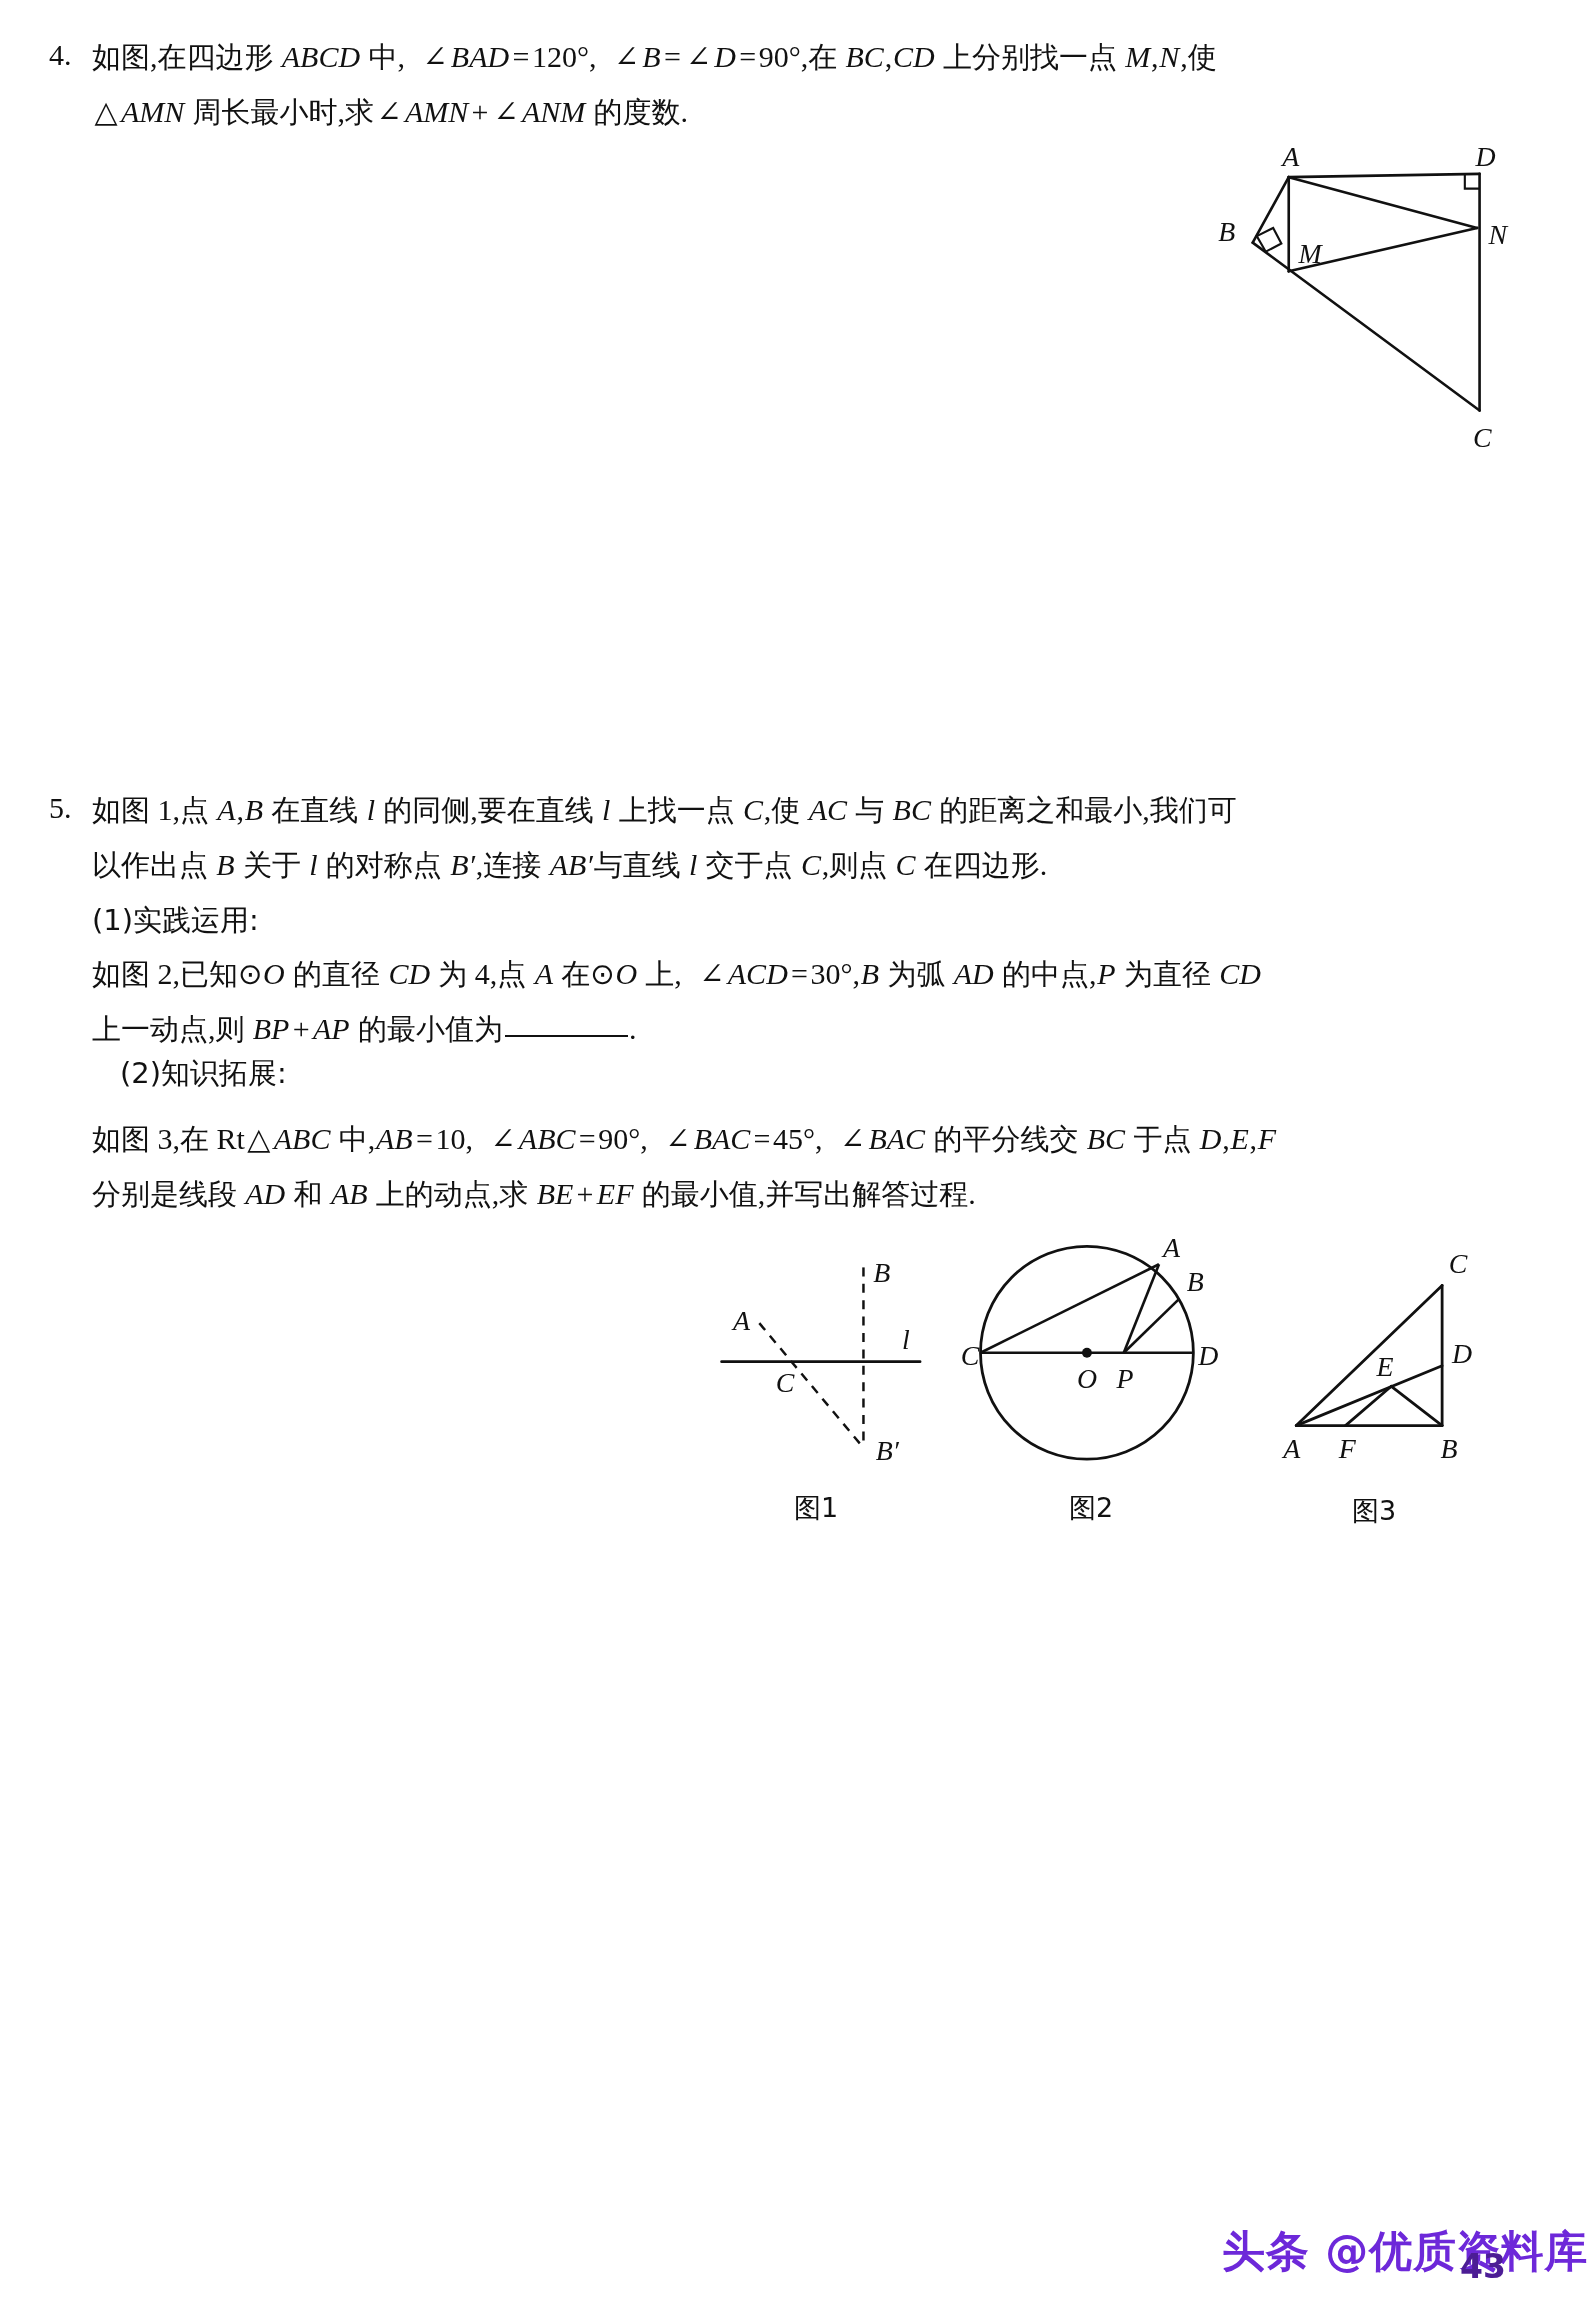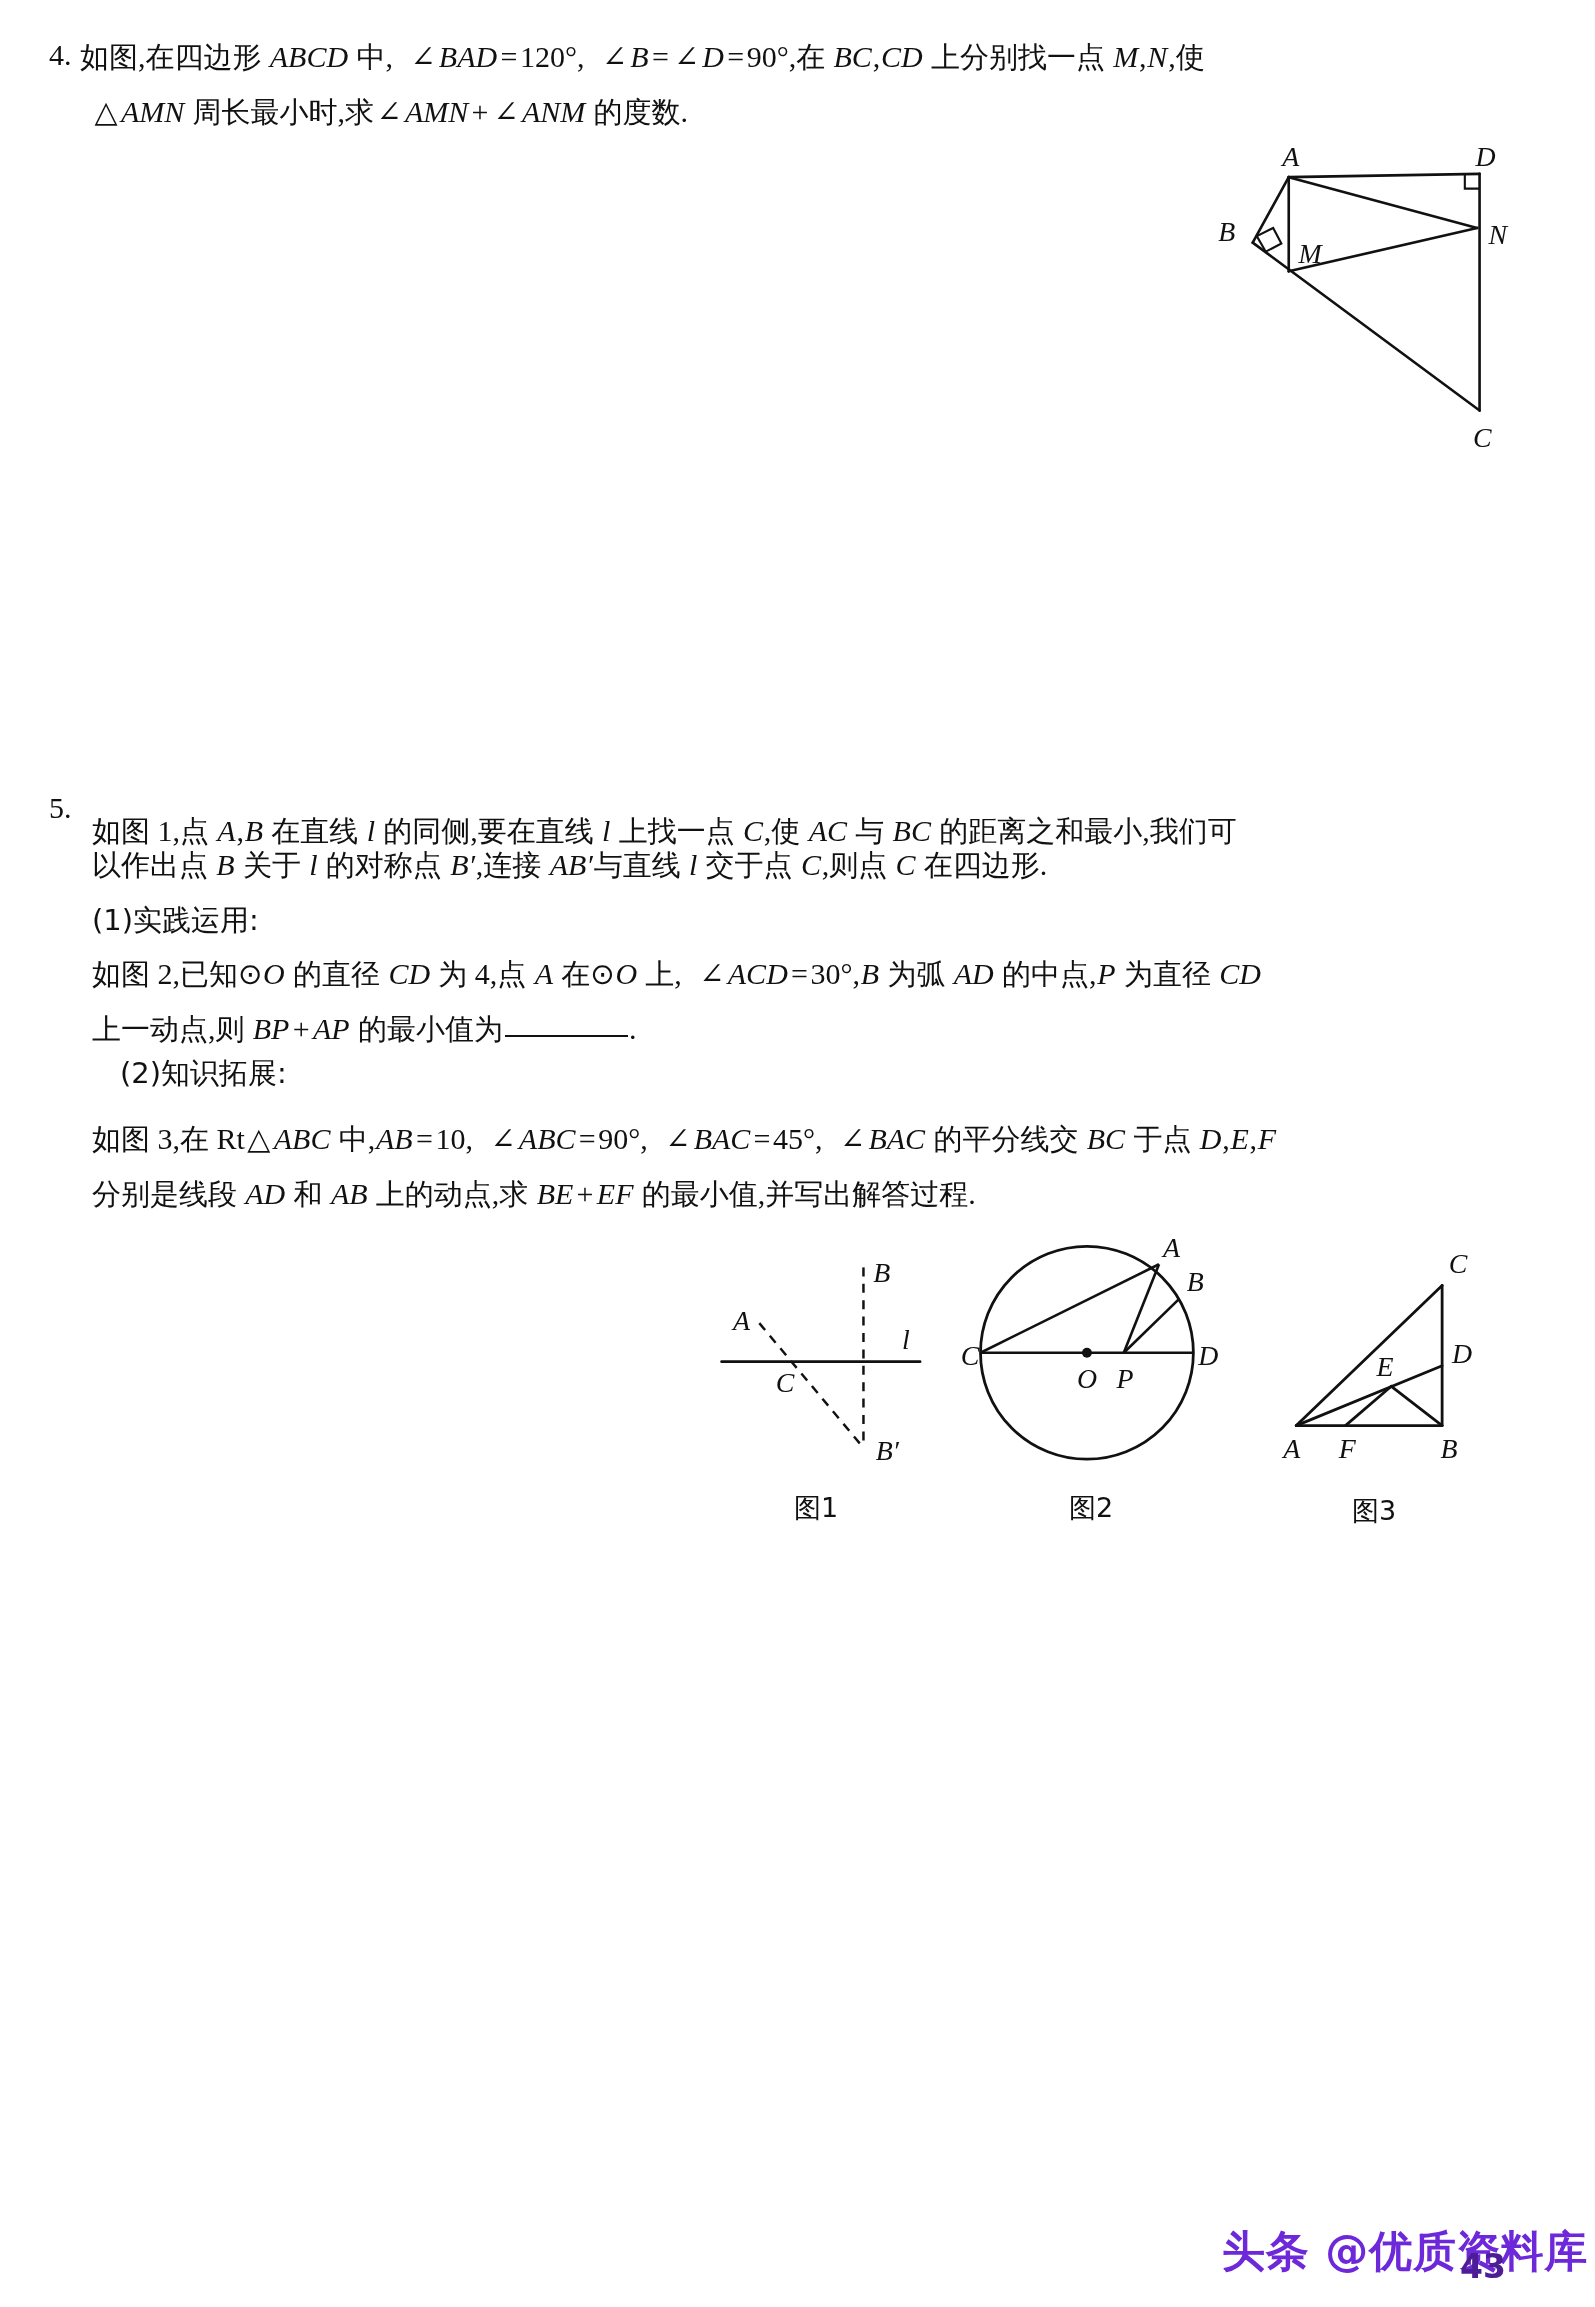--- a/index.html
+++ b/index.html
@@ -82,21 +82,21 @@
 </style>
 </head>
 <body>
 
 <div class="page">
 
   <div class="prob-line" style="left:49px; top:38px;">
     <span class="num">4.</span>
   </div>
 
-  <div class="prob-line" style="left:80px; top:38px;">
+  <div class="prob-line" style="left:92px; top:38px;">
     <span class="cjk">如图</span><span>,</span><span class="cjk">在四边形</span>
     <span class="mi">ABCD</span> <span class="cjk">中</span><span>,</span>&nbsp;
     <span class="op">∠</span><span class="mi">BAD</span><span class="op">=</span><span class="num">120°</span><span>,</span>&nbsp;
     <span class="op">∠</span><span class="mi">B</span><span class="op">=</span><span class="op">∠</span><span class="mi">D</span><span class="op">=</span><span class="num">90°</span><span>,</span><span class="cjk">在</span>
     <span class="mi">BC</span><span>,</span><span class="mi">CD</span> <span class="cjk">上分别找一点</span>
     <span class="mi">M</span><span>,</span><span class="mi">N</span><span>,</span><span class="cjk">使</span>
   </div>
 
   <div class="prob-line" style="left:92px; top:93px;">
     <span class="op">△</span><span class="mi">AMN</span> <span class="cjk">周长最小时</span><span>,</span><span class="cjk">求</span><span class="op">∠</span><span class="mi">AMN</span><span class="op">+</span><span class="op">∠</span><span class="mi">ANM</span> <span class="cjk">的度数</span><span>.</span>
@@ -136,21 +136,21 @@
       <text class="pt-label" x="340" y="26">D</text>
       <text class="pt-label" x="124" y="145">M</text>
       <text class="pt-label" x="356" y="122">N</text>
     </svg>
   </div>
 
   <div class="prob-line" style="left:49px; top:791px;">
     <span class="num">5.</span>
   </div>
 
-  <div class="prob-line" style="left:92px; top:812px;">
+  <div class="prob-line" style="left:92px; top:791px;">
     <span class="cjk">如图</span> <span class="num">1</span><span>,</span><span class="cjk">点</span>
     <span class="mi">A</span><span>,</span><span class="mi">B</span> <span class="cjk">在直线</span>
     <span class="mi">l</span> <span class="cjk">的同侧</span><span>,</span><span class="cjk">要在直线</span>
     <span class="mi">l</span> <span class="cjk">上找一点</span> <span class="mi">C</span><span>,</span><span class="cjk">使</span>
     <span class="mi">AC</span> <span class="cjk">与</span> <span class="mi">BC</span> <span class="cjk">的距离之和最小</span><span>,</span><span class="cjk">我们可</span>
   </div>
 
   <div class="prob-line" style="left:92px; top:846px;">
     <span class="cjk">以作出点</span> <span class="mi">B</span> <span class="cjk">关于</span>
     <span class="mi">l</span> <span class="cjk">的对称点</span> <span class="mi">B′</span><span>,</span><span class="cjk">连接</span>

